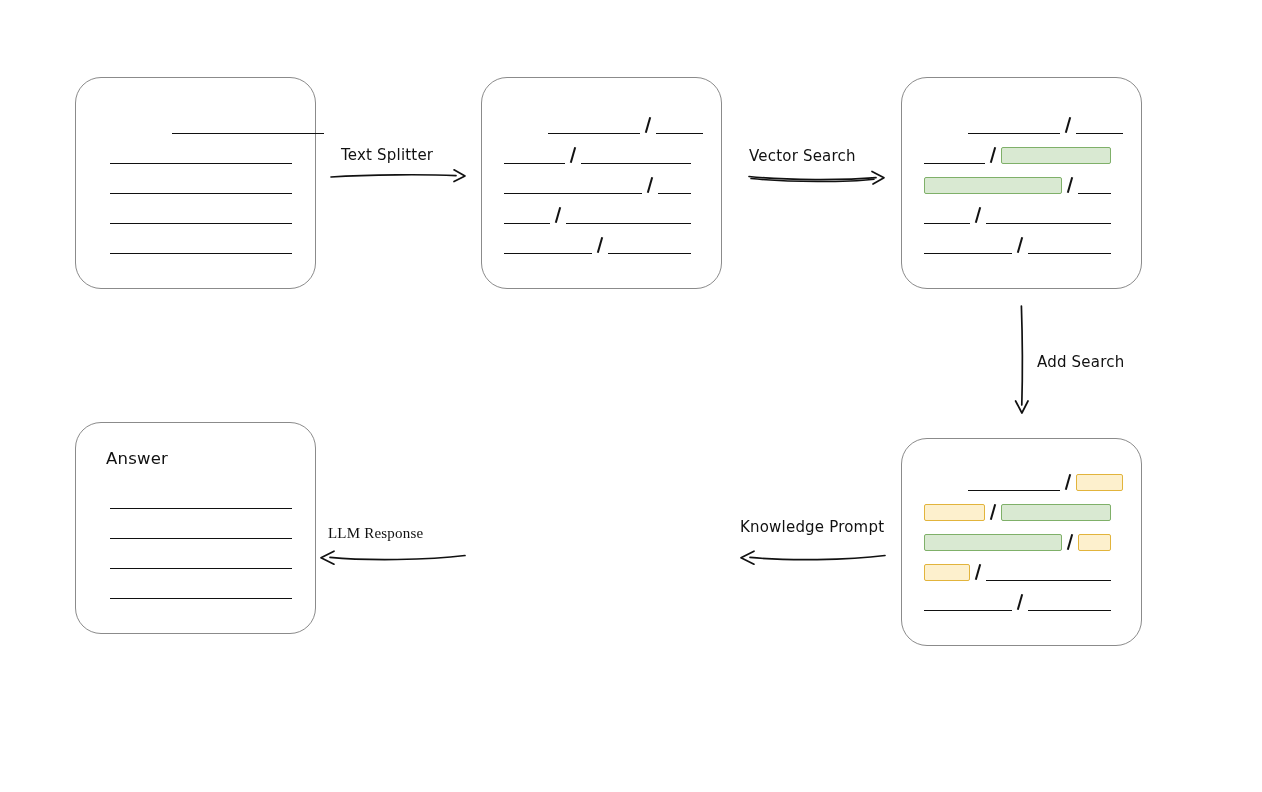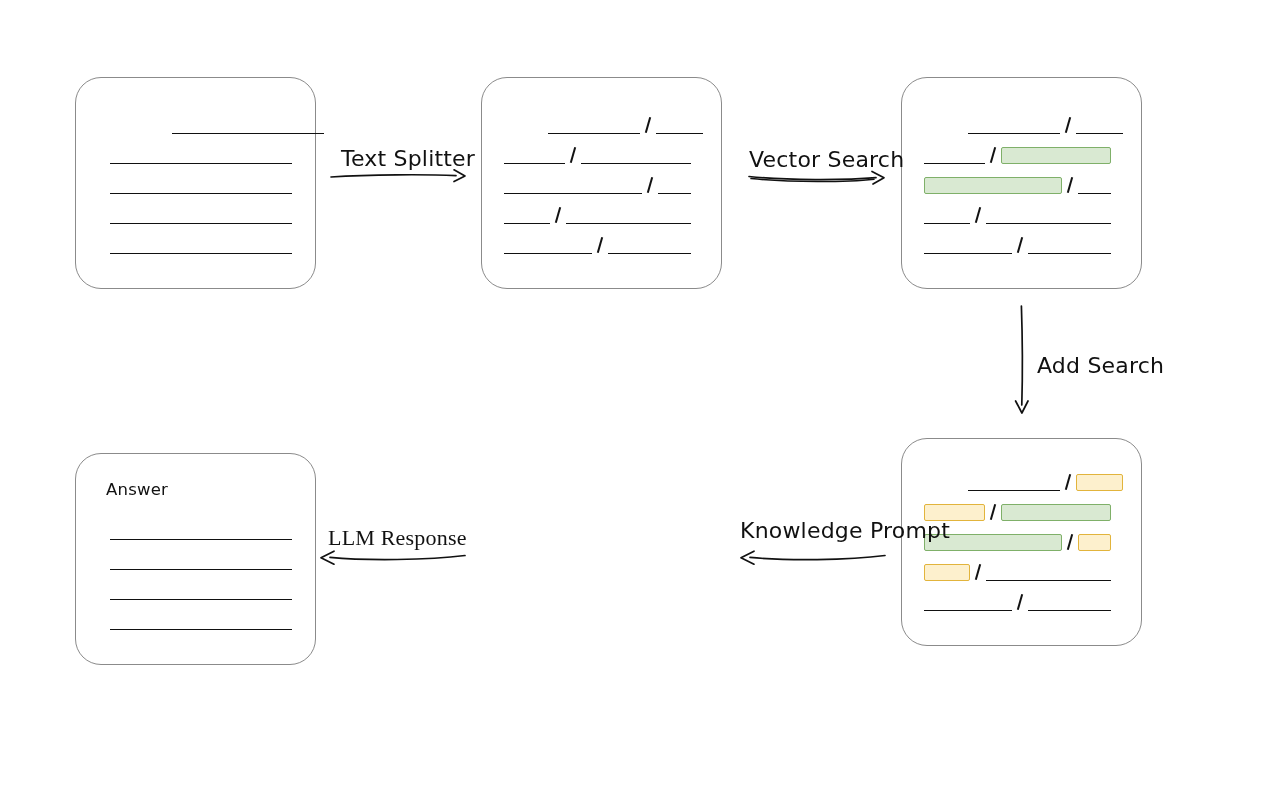--- a/index.html
+++ b/index.html
@@ -79,21 +79,21 @@
   }
   .bar.yellow{background:#fdf0cd;border:1.3px solid #e2b43c;}
   .bar.green{background:#d9e9d2;border:1.3px solid #7fb069;}
   .bar.red{background:#f5d5d5;border:1.3px solid #c05a5a;}
 
   
   .arrow{position:absolute;}
   .arrow svg{display:block;overflow:visible;}
   .arrow-label{
     position:absolute;
-    font-size:22px;
+    font-size:15px;
     color:#111111;
     white-space:nowrap;
     letter-spacing:.2px;
   }
 
   
   .credit{
     position:absolute;
     font-size:16.5px;
     color:#111111;
@@ -179,21 +179,21 @@
           <div class="seg" style="width: 125px;"></div>
         </div>
         <div class="row" style="left: 22px; top: 158px;">
           <div class="seg" style="width: 88px;"></div>
           <div class="slash"></div>
           <div class="seg" style="width: 83px;"></div>
         </div>
       </div>
   </div>
 
-  <div class="card" style="left:75px;top:453px;width:241px;height:212px;">
+  <div class="card" style="left:75px;top:422px;width:241px;height:212px;">
     <div class="card-label" style="left:30px;top:26px;">Answer</div>
     <div class="rowset">
         <div class="row" style="left: 34px; top: 68px;">
           <div class="seg" style="width: 182px;"></div>
         </div>
         <div class="row" style="left: 34px; top: 98px;">
           <div class="seg" style="width: 182px;"></div>
         </div>
         <div class="row" style="left: 34px; top: 128px;">
           <div class="seg" style="width: 182px;"></div>

